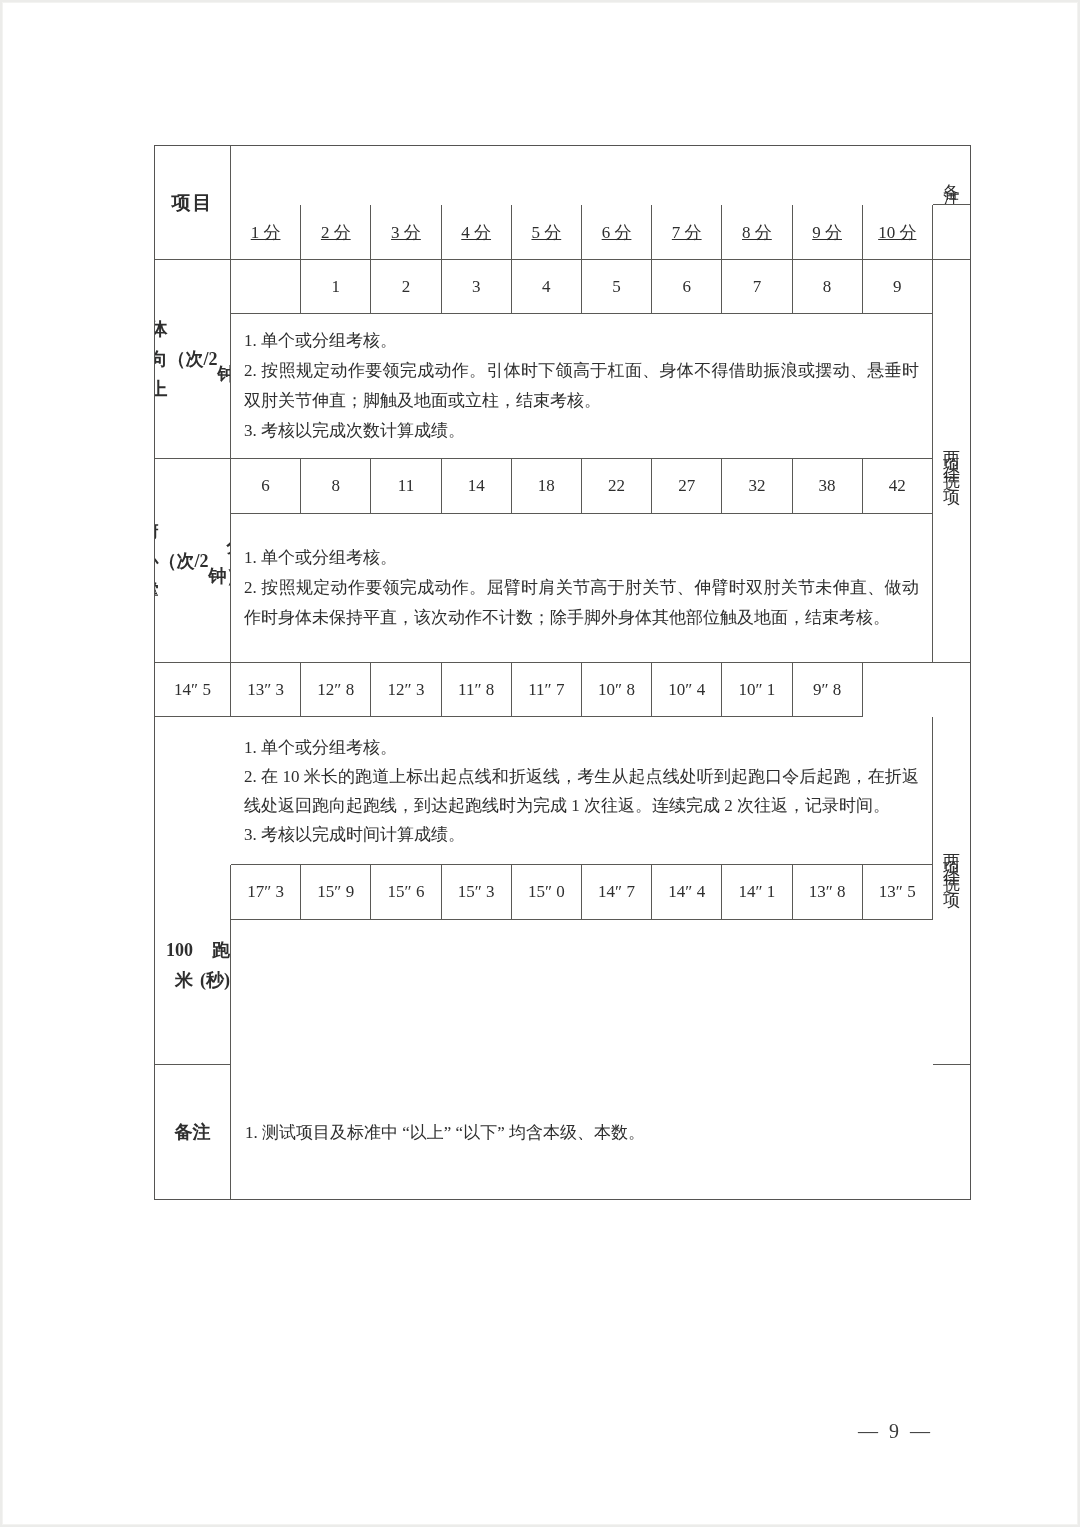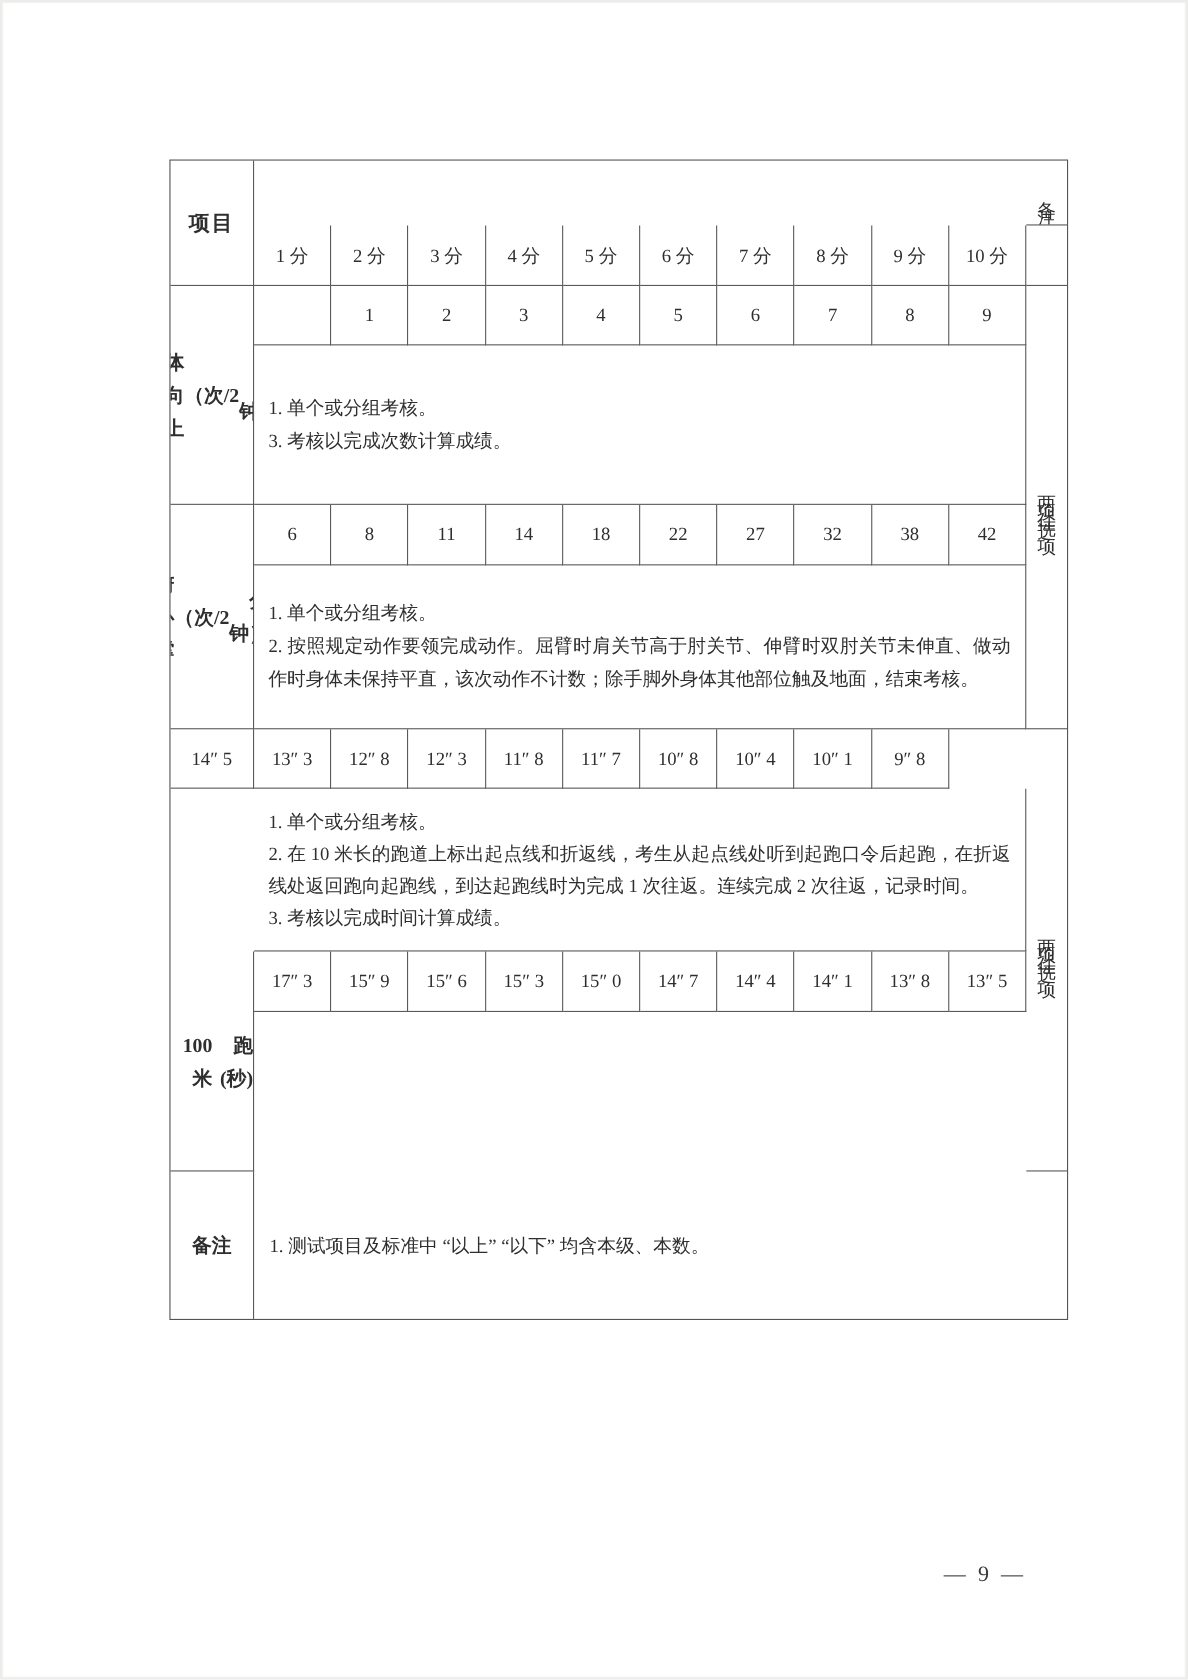--- a/index.html
+++ b/index.html
@@ -27,21 +27,21 @@
     border-bottom:1.4px solid #5a5956;
     display:flex; align-items:center; justify-content:center;
     overflow:hidden;
   }
   .last-col { border-right:none; }
   .last-row { border-bottom:none; }
   .corner-cell { grid-column:1; grid-row:1/3; font-weight:bold; font-size:19px; letter-spacing:2px;text-align:center; }
   .title-cell { grid-column:2/12; grid-row:1; font-weight:bold; font-size:18.5px; letter-spacing:1.5px; }
   .notehead-cell { grid-column:12; grid-row:1; }
   .noteempty-cell { grid-column:12; grid-row:2; }
-  .score-cell { font-size:17px; }
+  .score-cell { font-size:17px;text-decoration:underline; }
   .num-cell { font-size:17px; }
   .label-cell {
     grid-column:1; flex-direction:row;
     font-weight:bold; font-size:18px; line-height:30px; text-align:right;
   }
   .text-cell {
     grid-column:2/12; flex-direction:column; align-items:stretch;
     justify-content:center; padding:2px 13px;
     font-size:17px; line-height:30px; text-align:justify;
   }
@@ -98,20 +98,21 @@
     <div class="cell num-cell" style="grid-row:3">2</div>
     <div class="cell num-cell" style="grid-row:3">3</div>
     <div class="cell num-cell" style="grid-row:3">4</div>
     <div class="cell num-cell" style="grid-row:3">5</div>
     <div class="cell num-cell" style="grid-row:3">6</div>
     <div class="cell num-cell" style="grid-row:3">7</div>
     <div class="cell num-cell" style="grid-row:3">8</div>
     <div class="cell num-cell" style="grid-row:3">9</div>
     <div class="cell text-cell" style="grid-row:4">
       <div class="item">1. 单个或分组考核。</div>
+      <div class="item">2. 按照规定动作要领完成动作。引体时下颌高于杠面、身体不得借助振浪或摆动、悬垂时双肘关节伸直；脚触及地面或立柱，结束考核。</div>
       <div class="item">3. 考核以完成次数计算成绩。</div>
     </div>
     <div class="cell sidenote1 last-col">
         <span class="vtext">两项任选一项</span>
       </div>
 
     <div class="cell label-cell" style="grid-row:5/7">
       <div>俯卧撑</div>
       <div>（次/2</div>
       <div>分钟）</div>

